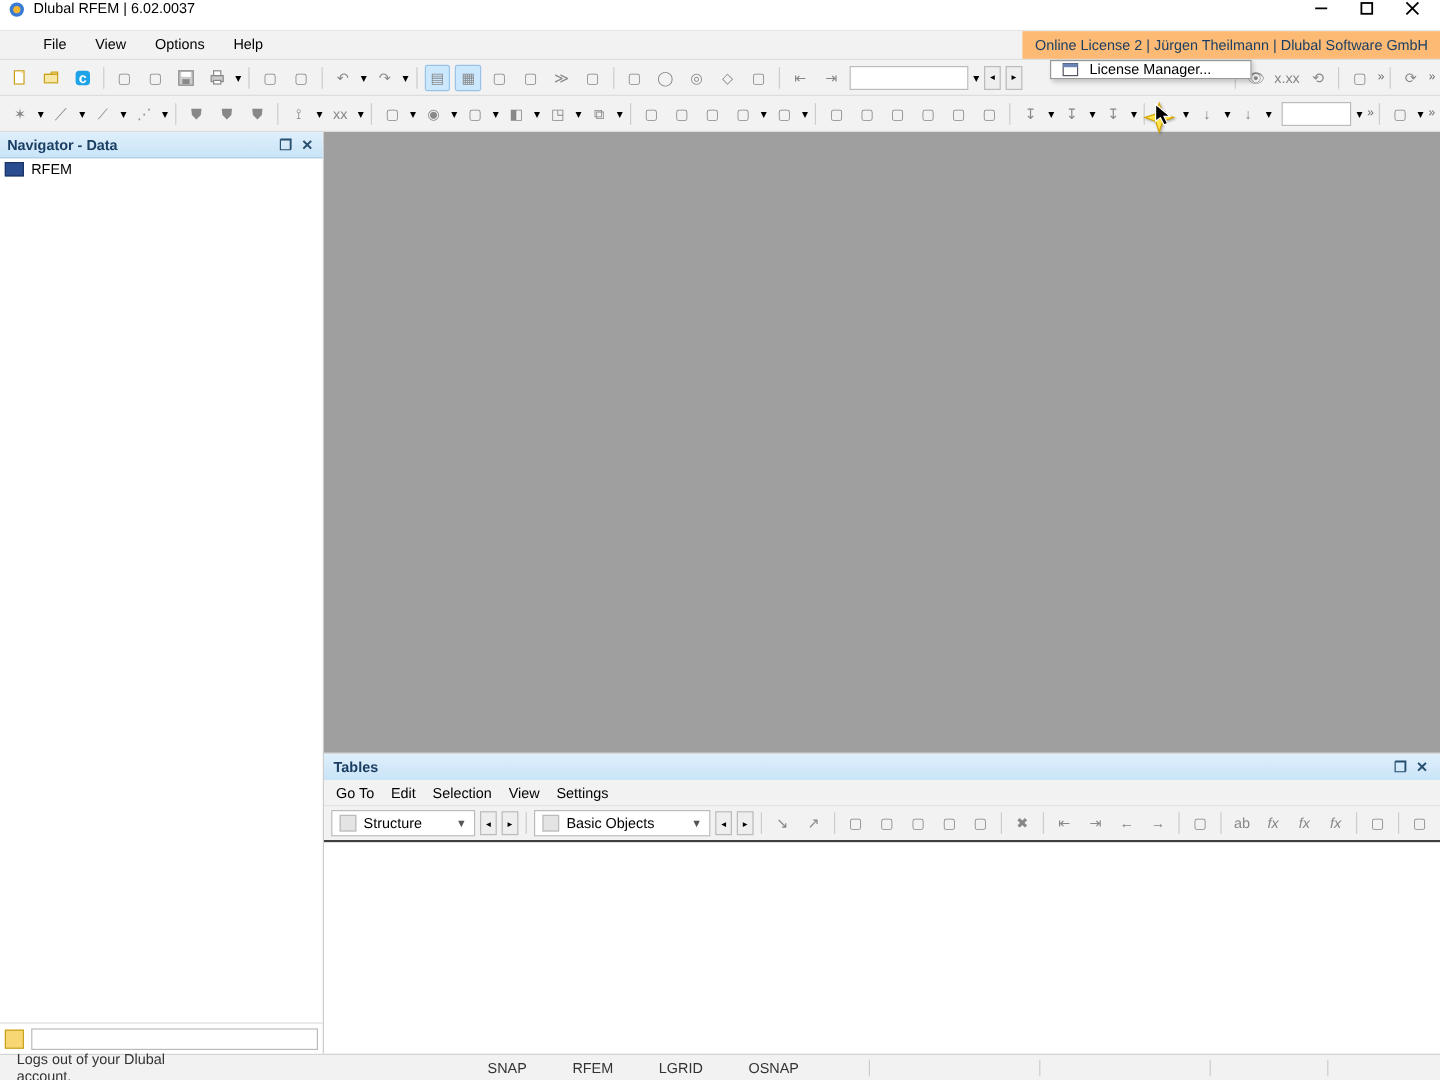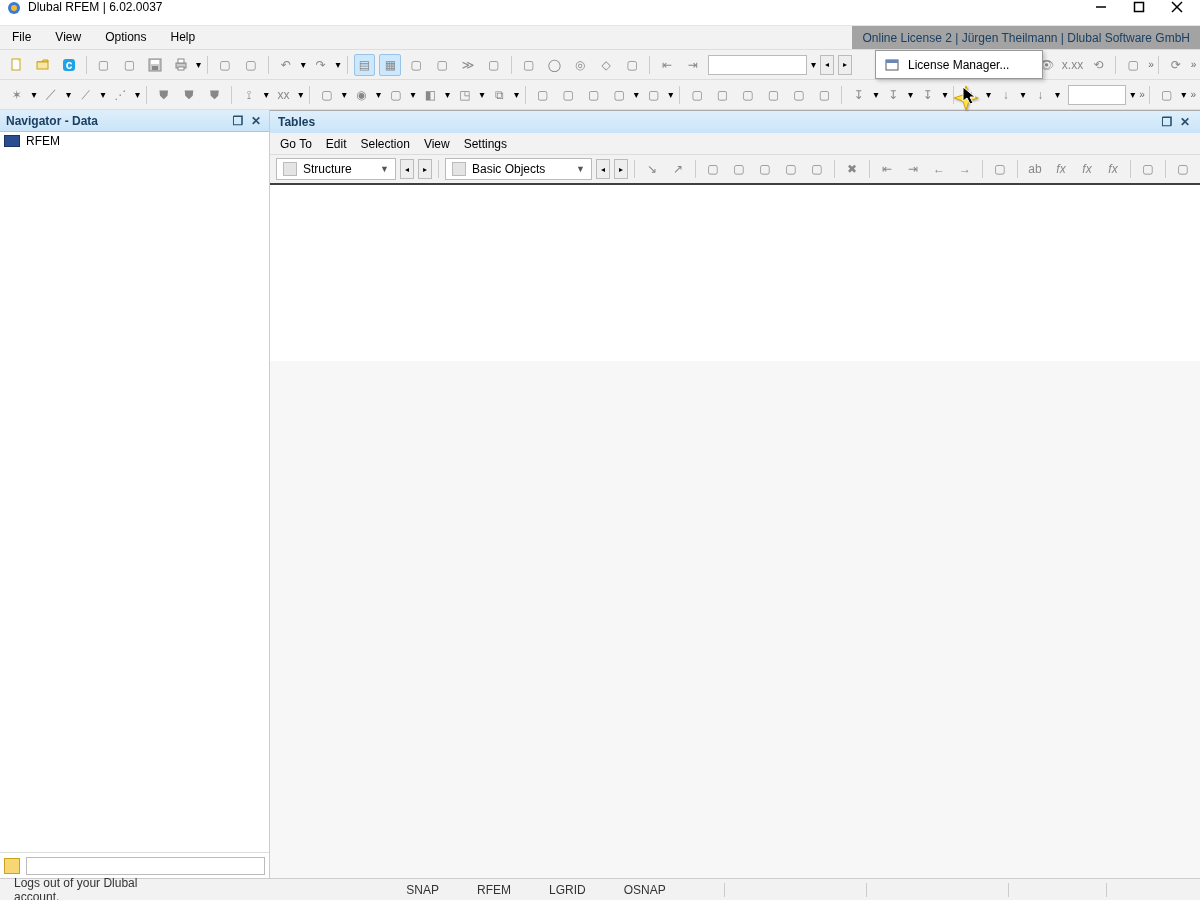--- a/index.html
+++ b/index.html
@@ -5,24 +5,24 @@
 * { margin: 0; padding: 0; box-sizing: border-box; font-family: "Segoe UI", Tahoma, sans-serif; font-size: 12px; }
 html, body { width: 1200px; height: 900px; overflow: hidden; background: #fff; color: #000; }
 
 .titlebar { height: 26px; display: flex; align-items: flex-start; padding: 0 6px; background: #fff; border-bottom: 1px solid #e5e5e5; }
 .titlebar .icon { width: 16px; height: 16px; margin-right: 6px; }
 .titlebar .title { flex: 0 0 auto; }
 .titlebar .spacer { flex: 1; }
 .win-controls { display: flex; gap: 24px; margin-right: 10px; }
 .win-btn { width: 14px; height: 14px; display: flex; align-items: center; justify-content: center; cursor: pointer; }
 
-.menubar { height: 24px; display: flex; background: #f2f2f2; border-bottom: 1px solid #ddd; }
+.menubar { height: 24px; display: flex; background: #f2f2f2; border-bottom: 1px solid #ddd; padding-left: 24px; }
 .menubar .item { padding: 4px 12px; cursor: default; }
 .menubar .spacer { flex: 1; }
-.license-band { display:flex; align-items:center; padding: 0 10px; background: #a3a3a3; color: #1a3f63; margin-left: 16px; }
+.license-band { display:flex; align-items:center; padding: 0 10px; background: #fdba74; color: #1a3f63; margin-left: 16px; }
 
 .toolbar { height: 30px; display: flex; align-items: center; background: #f2f2f2; border-bottom: 1px solid #ddd; padding: 0 6px; gap: 4px; position: relative; }
 .tb-btn { width: 22px; height: 22px; display: flex; align-items: center; justify-content: center; color: #888; border: 1px solid transparent; border-radius: 2px; }
 .tb-btn.active { background: #cce8ff; border: 1px solid #99c2e6; }
 .tb-sep { width: 1px; height: 18px; background: #ccc; margin: 0 2px; }
 .tb-drop { width: 100px; height: 20px; background: #fff; border: 1px solid #bbb; }
 .tb-arrow { width: 14px; height: 20px; background: #eee; border: 1px solid #bbb; display:flex; align-items:center; justify-content:center; font-size:8px;}
 
 .chevron { font-size: 10px; }
 .overflow { font-size: 10px; color: #666; letter-spacing: -2px; }
@@ -33,42 +33,42 @@
 .nav-header { height: 22px; background: linear-gradient(#dfeffb,#c9e4f8); border-bottom:1px solid #a9c7de; display:flex; align-items:center; padding:0 6px; font-weight:600; color:#1a3f63; }
 .nav-header .spacer{flex:1;}
 .nav-header .hbtn{ width:14px;height:14px; display:flex; align-items:center; justify-content:center; color:#27506f; cursor:pointer; margin-left:4px;}
 .nav-body { flex:1; padding:0; }
 .nav-row { display:flex; align-items:center; gap:6px; padding:2px 4px; }
 .nav-row .pic{ width:16px; height:12px; background:#2a4d8f; border:1px solid #1b3466; }
 .nav-footer{ height:26px; border-top:1px solid #ddd; display:flex; align-items:center; padding:0 4px; gap:6px;}
 .nav-footer .sm{ width:16px;height:16px; background:#f7d774; border:1px solid #caa21c;}
 .nav-footer .field{ flex:1; height:18px; border:1px solid #bbb; background:#fff;}
 
-.workspace { flex:1; background:#9f9f9f; display:flex; flex-direction:row; }
+.workspace { flex:1; background:#9f9f9f; display:flex; flex-direction:column; }
 .canvas { flex:1; }
 
 .tables { border-top:1px solid #aaa; background:#f7f7f7; }
 .tables-hdr { height:22px; background: linear-gradient(#dfeffb,#c9e4f8); display:flex; align-items:center; padding:0 8px; font-weight:600; color:#1a3f63;}
 .tables-hdr .spacer{flex:1;}
 .tables-hdr .hbtn{ width:14px;height:14px; display:flex; align-items:center; justify-content:center; color:#27506f; cursor:pointer; margin-left:4px;}
 .tables-menu { height:22px; display:flex; gap:14px; padding:0 10px; align-items:center; background:#f2f2f2; border-bottom:1px solid #ddd;}
 .tables-tb { height:30px; display:flex; align-items:center; gap:4px; padding:0 6px; background:#f2f2f2; border-bottom:2px solid #404040;}
 .combo { height:22px; border:1px solid #bbb; background:#fff; display:flex; align-items:center; padding:0 6px; gap:6px; }
 .combo .cicon{width:14px;height:14px;background:#e4e4e4;border:1px solid #bbb;}
 .combo .ctext{flex:0 0 auto;}
 .combo .cfill{flex:1;}
 .combo .cchev{font-size:9px;color:#555;}
 .tables-content{ height:176px; background:#fff;}
 
 .statusbar { height:22px; background:#f2f2f2; border-top:1px solid #ccc; display:flex; align-items:center; padding:0 8px; gap:26px; color:#333;}
 .statusbar .seg{ padding:0 6px;}
 .statusbar .vline{ width:1px; height:14px; background:#ccc;}
 
 .dropdown-menu { position:absolute; top:50px; left:875px; width:168px; background:#fff; border:1px solid #999; box-shadow: 2px 2px 4px rgba(0,0,0,.2); z-index:10;}
-.dm-item{ height:27px; display:flex; align-items:center; padding:4px 8px; gap:8px; }
+.dm-item{ height:14px; display:flex; align-items:center; padding:4px 8px; gap:8px; }
 .dm-item.hover{ background:#6bb8f5; }
 .dm-icon{ width:16px;height:16px; display:flex;align-items:center;justify-content:center;}
 .dm-icon svg{width:14px;height:14px;}
 
 .cursor-star{ position:absolute; top:84px; left:952px; z-index:20; pointer-events:none;}
 .cursor-star svg{ filter: drop-shadow(1px 1px 1px rgba(0,0,0,.3));}
 .cursor-arrow{ position:absolute; top:86px; left:962px; z-index:21; pointer-events:none;}
 
 svg.ico{ width:16px; height:16px; }
 </style>

